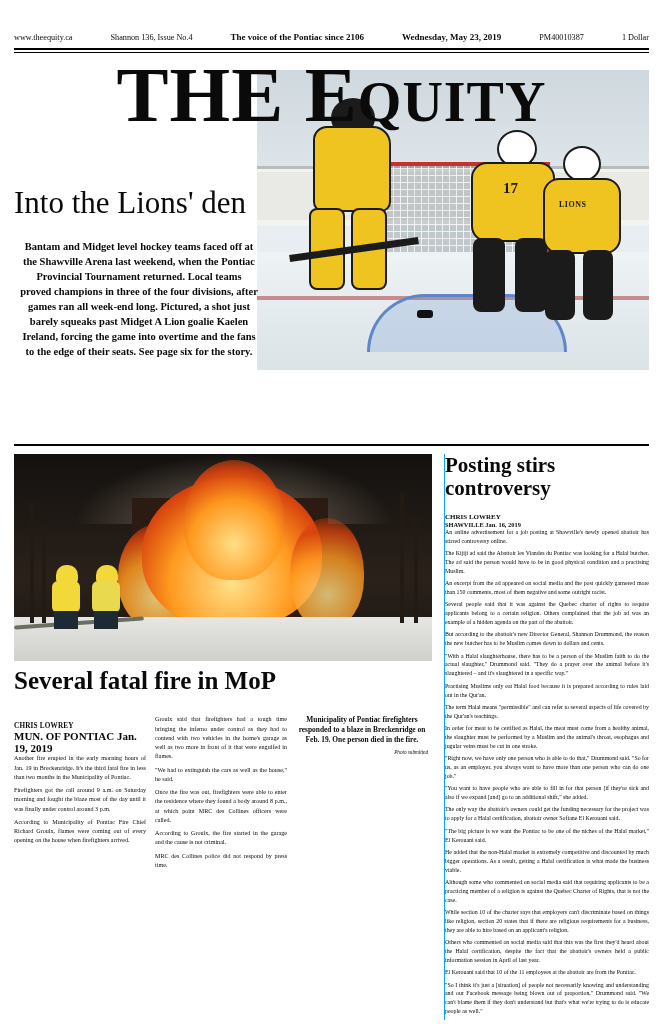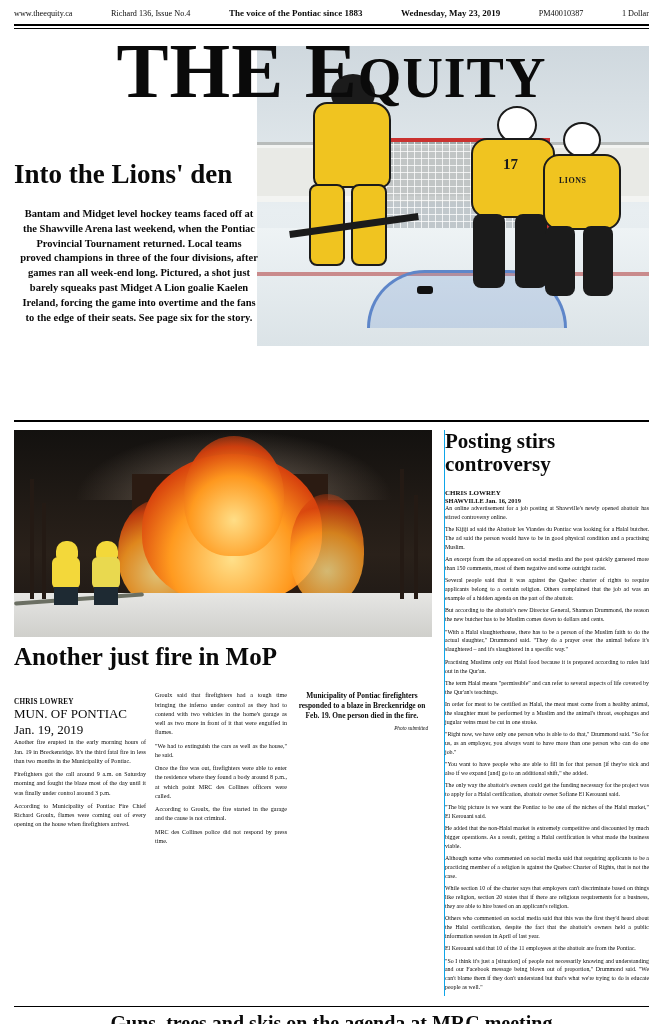--- a/index.html
+++ b/index.html
@@ -9,21 +9,21 @@
     background: #ffffff;
     font-family: "Liberation Serif", serif;
     color: #0a0a0a;
     overflow: hidden;
   }
   .page { width:663px; height:1024px; position:relative; padding: 0 14px; }
 
   
   .topbar {
     display:flex; align-items:center; justify-content:space-between;
-    font-size: 8.2px; padding-top: 8px; padding-bottom: 4px;
+    font-size: 8.2px; padding-top: 32px; padding-bottom: 4px;
     font-family: "Liberation Serif", serif;
   }
   .topbar .tb { white-space:nowrap; }
   .topbar .bold { font-weight:bold; font-size: 9px; }
   .rule-thick { border-top: 2px solid #000; margin-top:2px; }
   .rule-thin { border-top: 1px solid #000; margin-top:1.5px; }
 
   
   .nameplate {
     text-align:center;
@@ -39,21 +39,21 @@
   .nameplate .small { font-size: 56px; }
 
   
   .hero { position:relative; height: 318px; margin-top:-6px; }
   .hero-photo {
     position:absolute; right:0; top:-54px; width: 392px; height: 300px;
     overflow:hidden;
   }
   .hero-left { position:absolute; left:0; top:42px; width: 250px; }
   .hero-head {
-    font-size: 27px; font-weight:bold; line-height:1.05;
+    font-size: 31px; font-weight:normal; line-height:1.05;
     font-family: "Liberation Serif", serif;
   }
   .hero-deck {
     margin-top: 14px; font-size: 10.5px; font-weight:bold; line-height:1.42;
     text-align:center; padding: 0 6px;
   }
 
   
   .rinkbg { position:absolute; inset:0; background: linear-gradient(#cfd8de, #e8eef1 55%, #dfe6ea); }
   .boards { position:absolute; left:0; right:0; top:96px; height:60px; background:#f3f4f2; border-top:3px solid #b8bcbb; }
@@ -114,21 +114,21 @@
   .ff .coat { position:absolute; left:4px; top:16px; width:28px; height:32px; background:#f3d83a; border-radius:6px; }
   .ff .helm { position:absolute; left:8px; top:0; width:22px; height:18px; background:#f3d83a; border-radius:10px 10px 4px 4px; }
   .ff .legs { position:absolute; left:6px; top:46px; width:24px; height:18px; background:#1e2a33; }
   .ff2 { left:74px; bottom:34px; }
   .ff2 .coat { background:#e9d94f; }
   .hose { position:absolute; left:0; bottom:36px; width:130px; height:4px; background:#6b6f63; border-radius:2px; transform:rotate(-4deg); }
 
   .fire-head { font-size: 25px; margin-top: 7px; line-height:1.05; }
 
   .byline { font-size:7.2px; font-weight:bold; margin-top:7px; letter-spacing:.2px; }
-  .dateline { font-size:13px; font-weight:normal; }
+  .dateline { font-size:11px; font-weight:bold; }
 
   .cols3 { display:flex; gap:9px; margin-top:3px; }
   .cols3 .c { width:132px; }
   p.body { font-size:6.1px; line-height:1.52; margin:0 0 4px 0; text-align:justify; }
   .sidebar-box { font-size:7.4px; font-weight:bold; line-height:1.35; text-align:center; }
   .photo-credit { font-size:5.2px; font-style:italic; text-align:right; margin-top:4px; }
 
   
   .r-head { font-size:21px; line-height:1.06; margin:0; }
   .r-byline { font-size:7px; font-weight:bold; margin-top:14px; }
@@ -139,22 +139,22 @@
   .mrc { margin-top: 10px; border-top: 1px solid #000; padding-top: 6px; }
   .mrc-head { font-size: 20px; text-align:center; line-height:1.05; margin:0 0 4px 0; }
 </style>
 </head>
 <body>
 
 <div class="page">
 
   <div class="topbar">
     <span class="tb">www.theequity.ca</span>
-    <span class="tb">Richard 136, Issue No.4</span>
-    <span class="tb bold">The voice of the Pontiac since 1883</span>
+    <span class="tb">Shannon 136, Issue No.4</span>
+    <span class="tb bold">The voice of the Pontiac since 2106</span>
     <span class="tb bold">Wednesday, May 23, 2019</span>
     <span class="tb">PM40010387</span>
     <span class="tb">1 Dollar</span>
   </div>
   <div class="rule-thick"></div>
   <div class="rule-thin"></div>
 
   <div class="nameplate">
     <span>THE E</span><span class="small">QUITY</span>
   </div>
@@ -228,21 +228,21 @@
           <div class="coat"></div>
           <div class="legs"></div>
         </div>
         <div class="ff ff2">
           <div class="helm"></div>
           <div class="coat"></div>
           <div class="legs"></div>
         </div>
       </div>
 
-      <h2 class="fire-head">Another just fire in MoP</h2>
+      <h2 class="fire-head">Several fatal fire in MoP</h2>
 
       <div class="cols3">
         <div class="c">
           <div class="byline">CHRIS LOWREY</div>
           <div class="dateline">
             <span>MUN. OF PONTIAC</span>
             <span>Jan. 19, 2019</span>
           </div>
           <p class="body">Another fire erupted in the early morning hours of Jan. 19 in Breckenridge. It's the third fatal fire in less than two months in the Municipality of Pontiac.</p>
           <p class="body">Firefighters got the call around 9 a.m. on Saturday morning and fought the blaze most of the day until it was finally under control around 3 p.m.</p>

